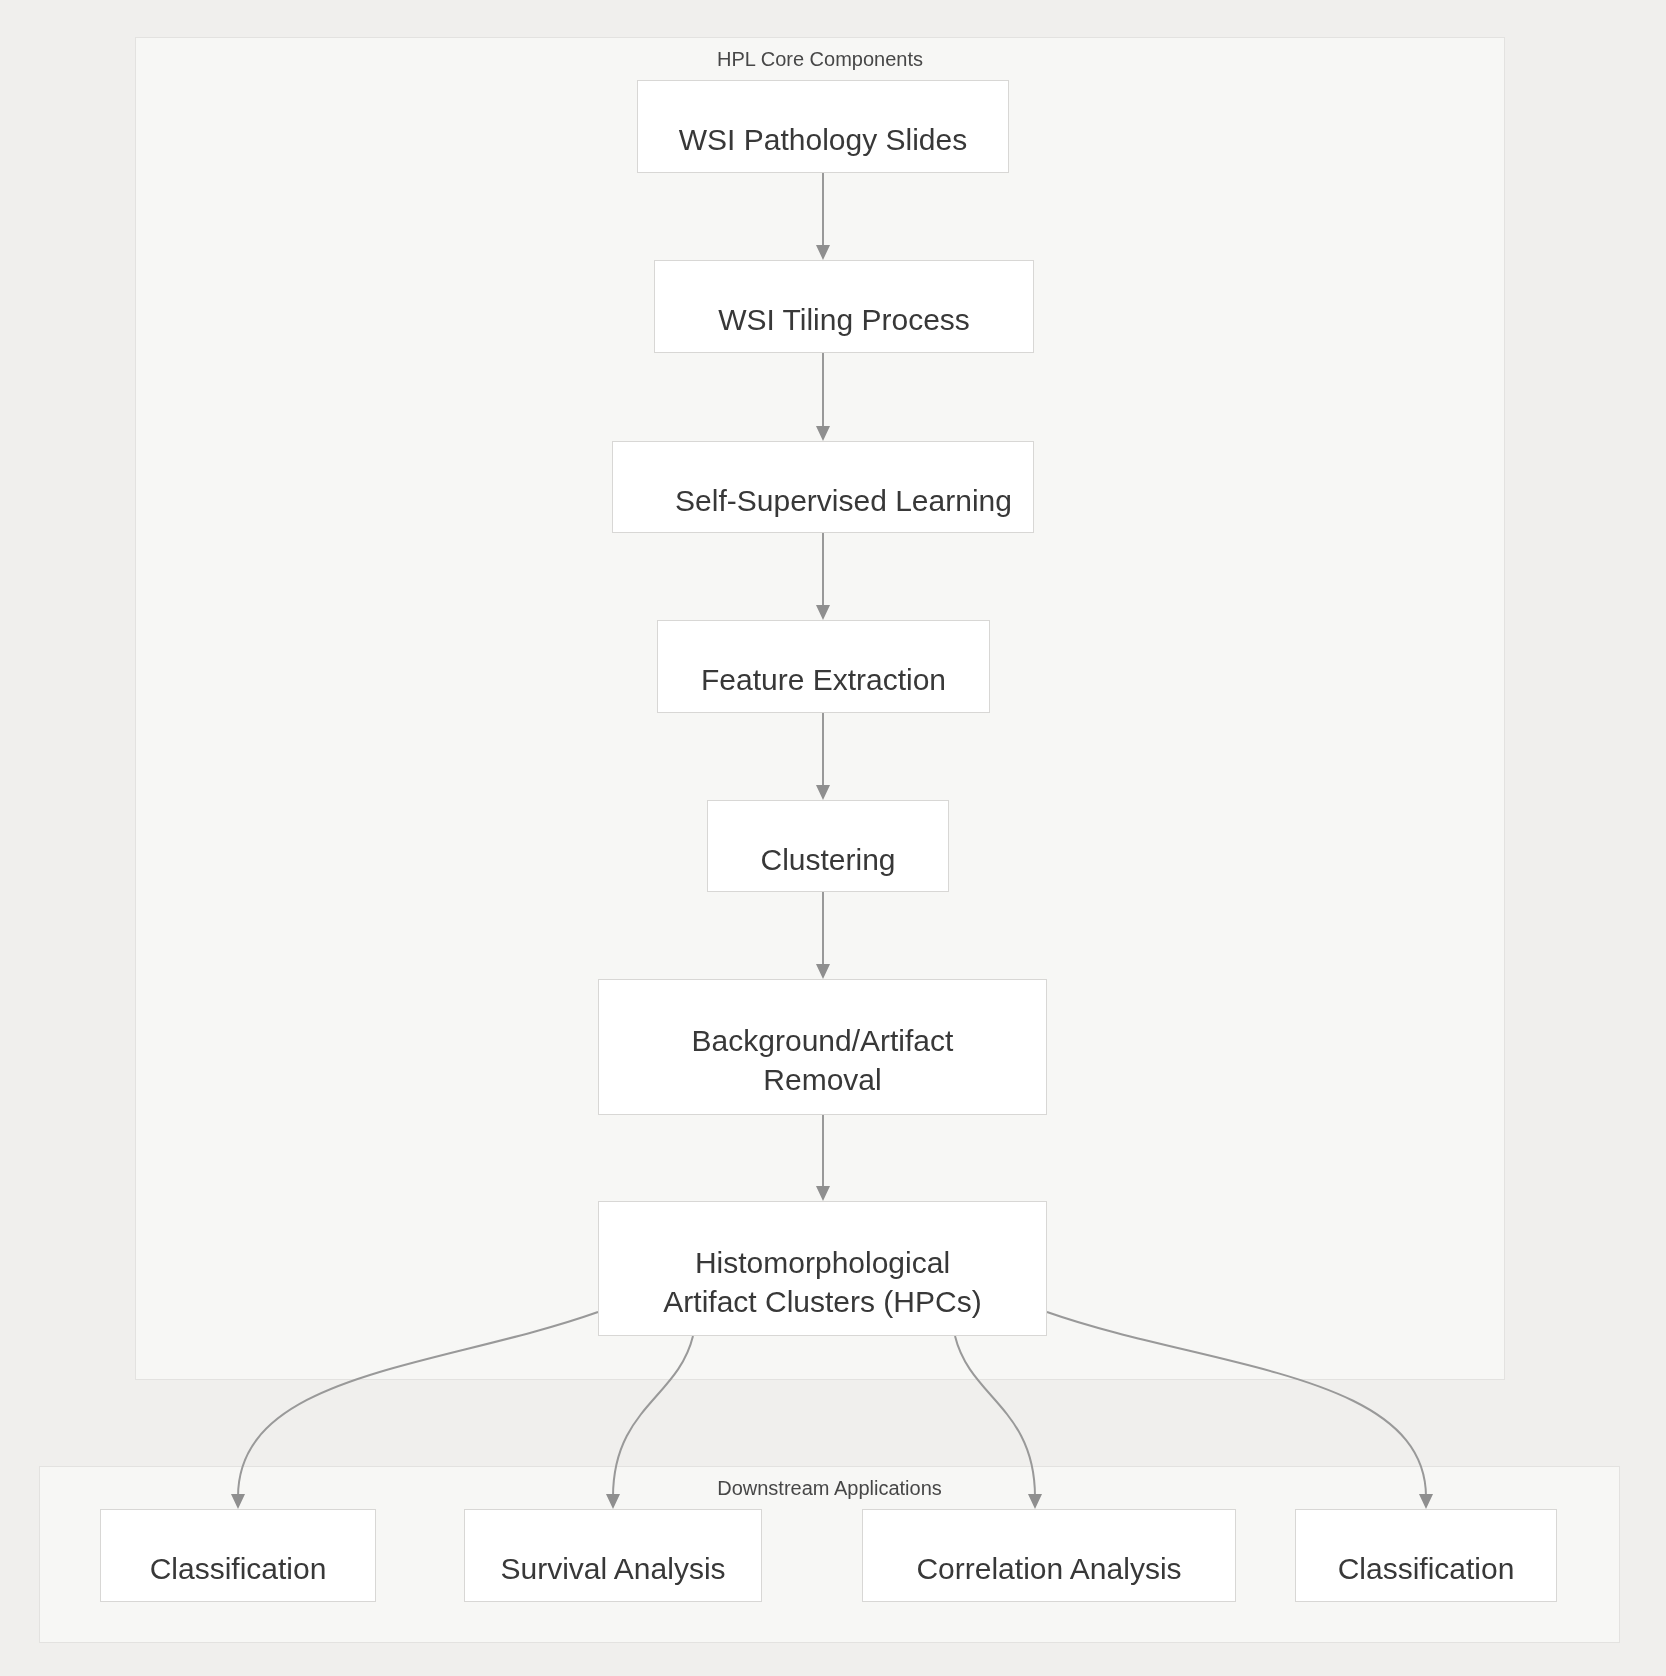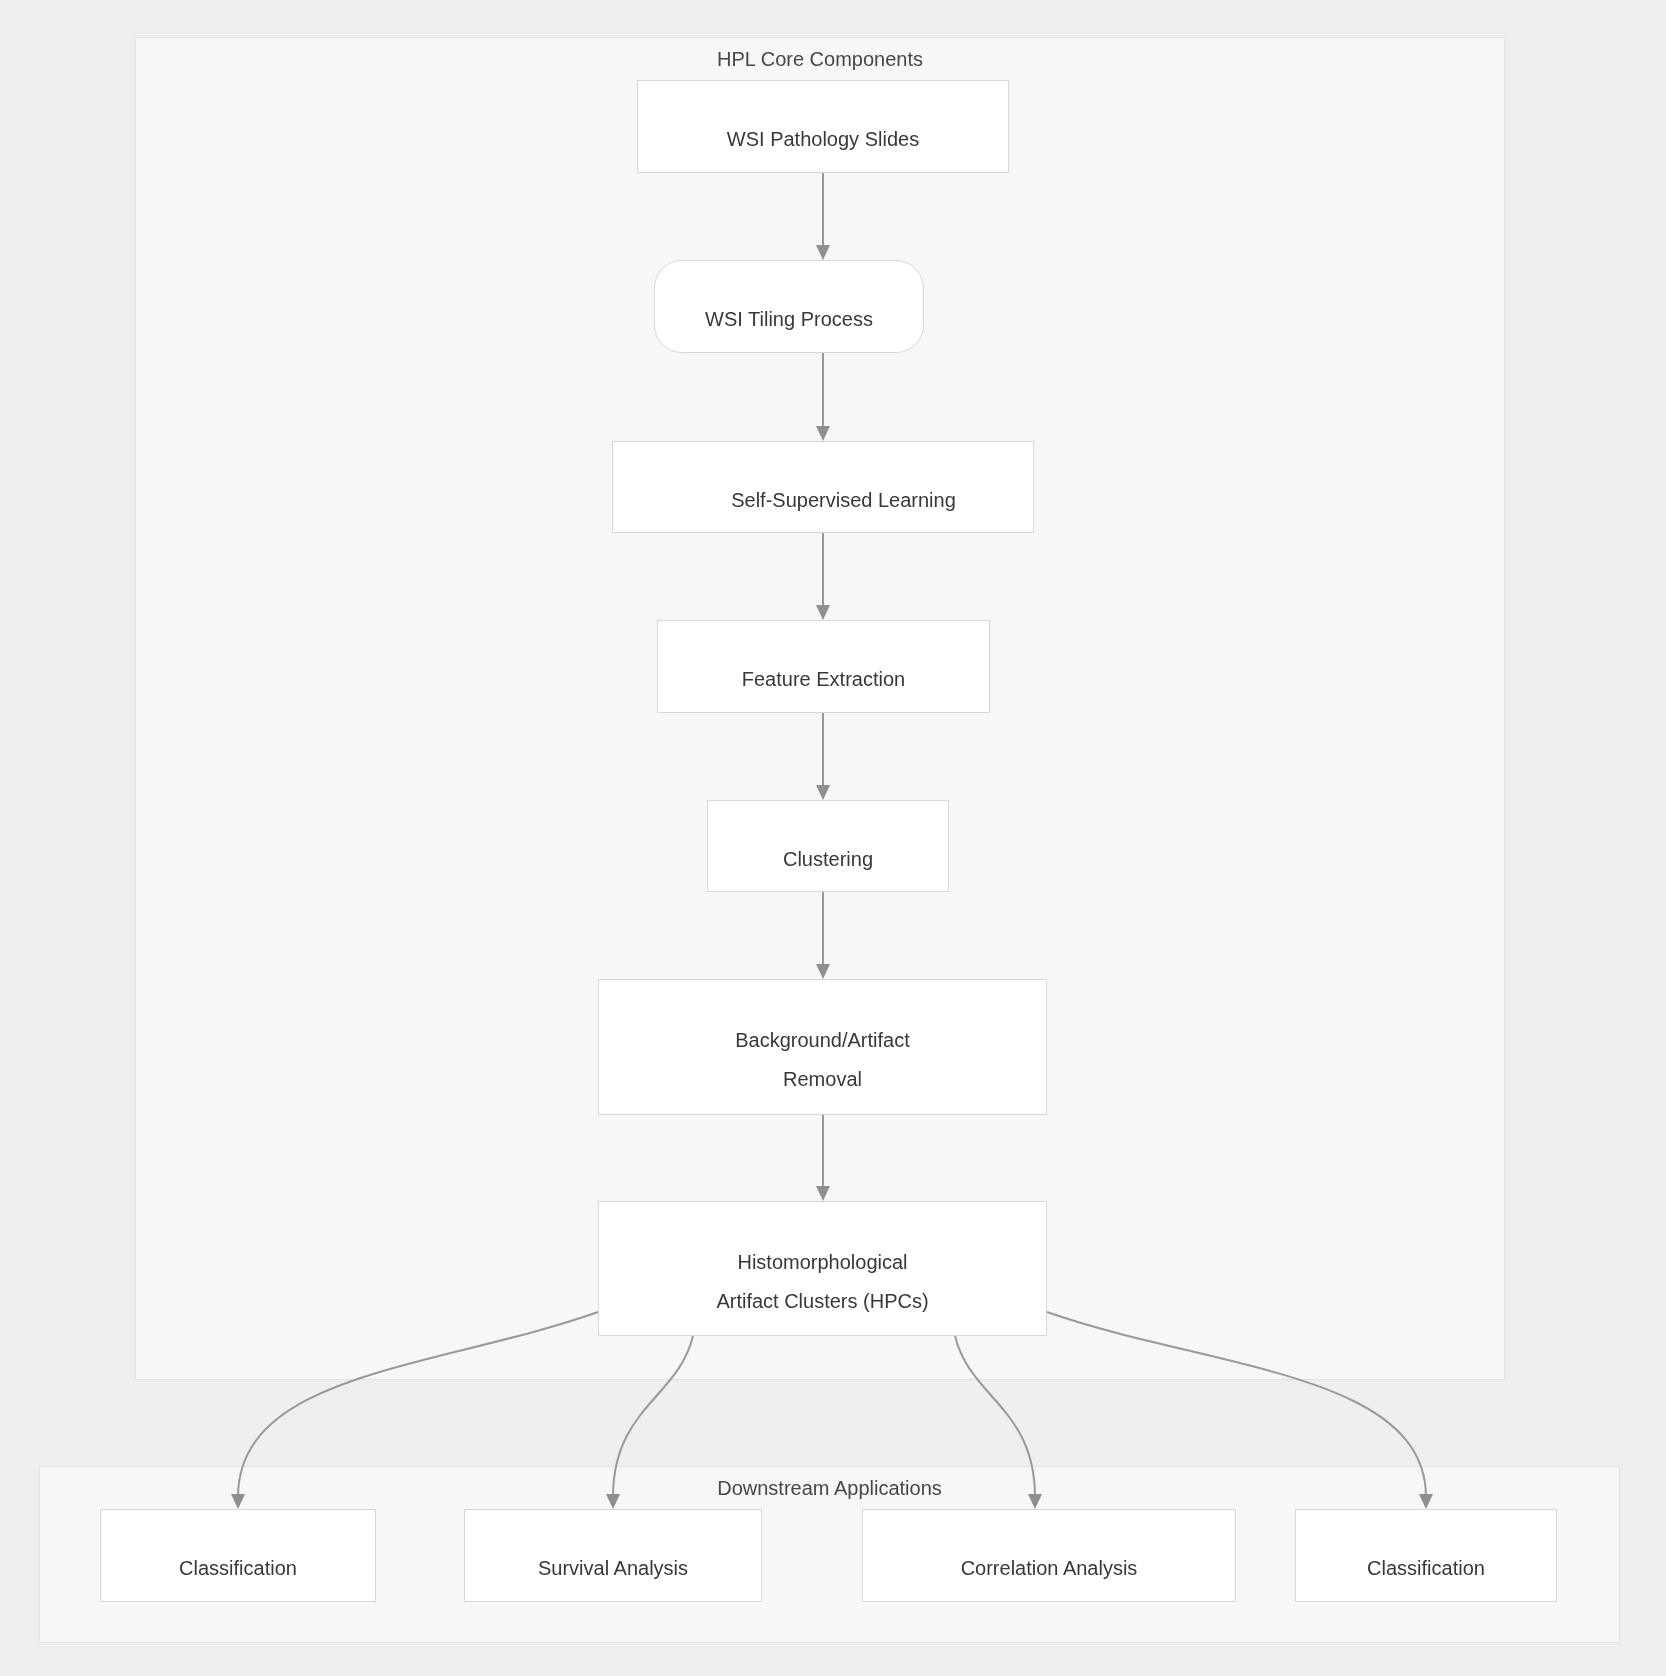--- a/index.html
+++ b/index.html
@@ -53,30 +53,30 @@
     position:absolute;
     z-index:2;
     background:var(--node-bg);
     border:1px solid var(--node-border);
     box-sizing:border-box;
     display:flex;
     align-items:center;
     justify-content:center;
   }
   .node-label{
-    font-size:20px;
+    font-size:30px;
     line-height:39px;
     color:var(--text);
     text-align:center;
     white-space:pre-line;
     margin-top:26px;
   }
   
   .n-wsi-slides{left:637px;top:80px;width:372px;height:93px;}
-  .n-wsi-tiling{left:654px;top:260px;width:270px;height:93px;border-radius:28px;}
+  .n-wsi-tiling{left:654px;top:260px;width:380px;height:93px;}
   .n-ssl{left:612px;top:441px;width:422px;height:92px;padding-left:41px;}
   .n-feature{left:657px;top:620px;width:333px;height:93px;}
   .n-clustering{left:707px;top:800px;width:242px;height:92px;}
   .n-background{left:598px;top:979px;width:449px;height:136px;}
   .n-hpcs{left:598px;top:1201px;width:449px;height:135px;}
   
   .n-classification{left:100px;top:1509px;width:276px;height:93px;}
   .n-survival{left:464px;top:1509px;width:298px;height:93px;}
   .n-correlation{left:862px;top:1509px;width:374px;height:93px;}
   .n-visualization{left:1295px;top:1509px;width:262px;height:93px;}

